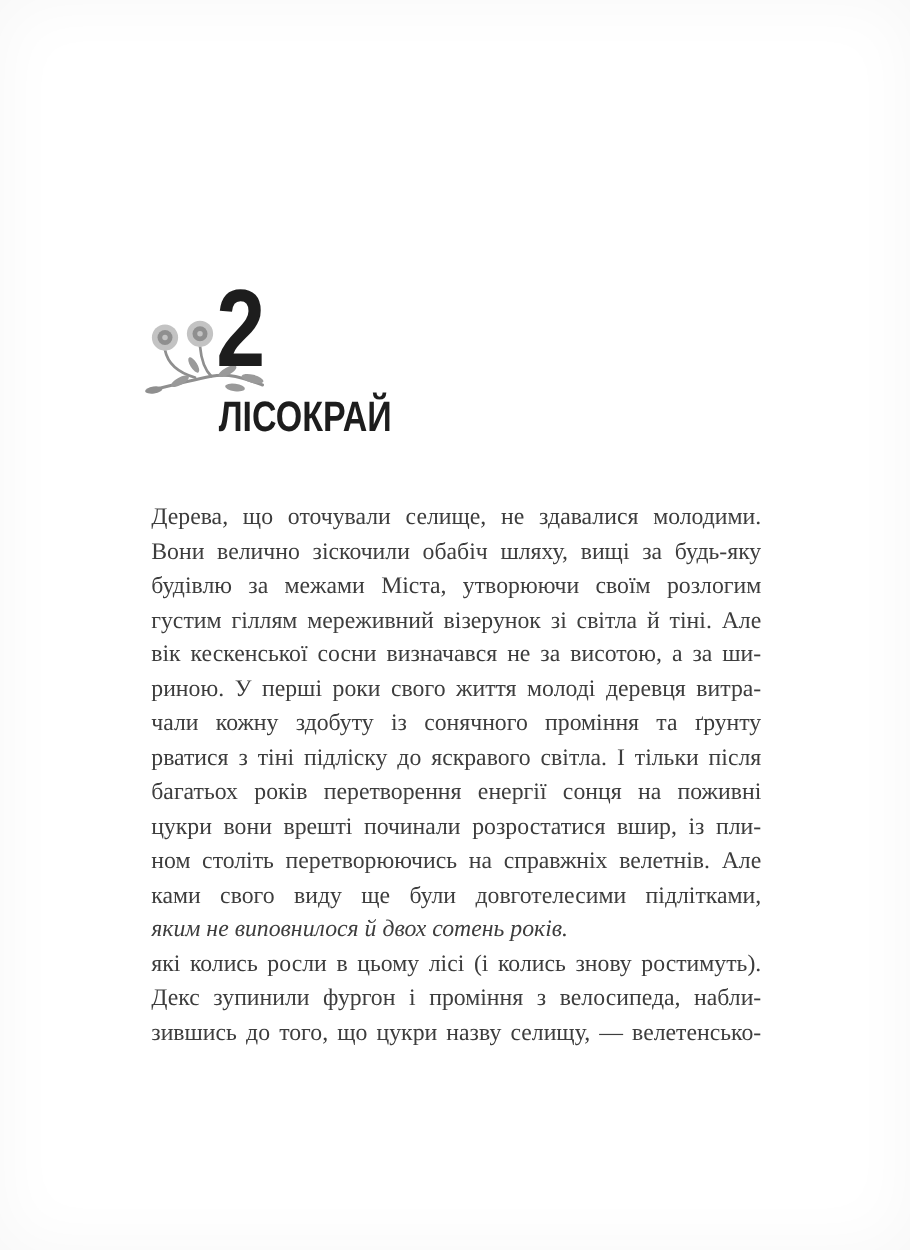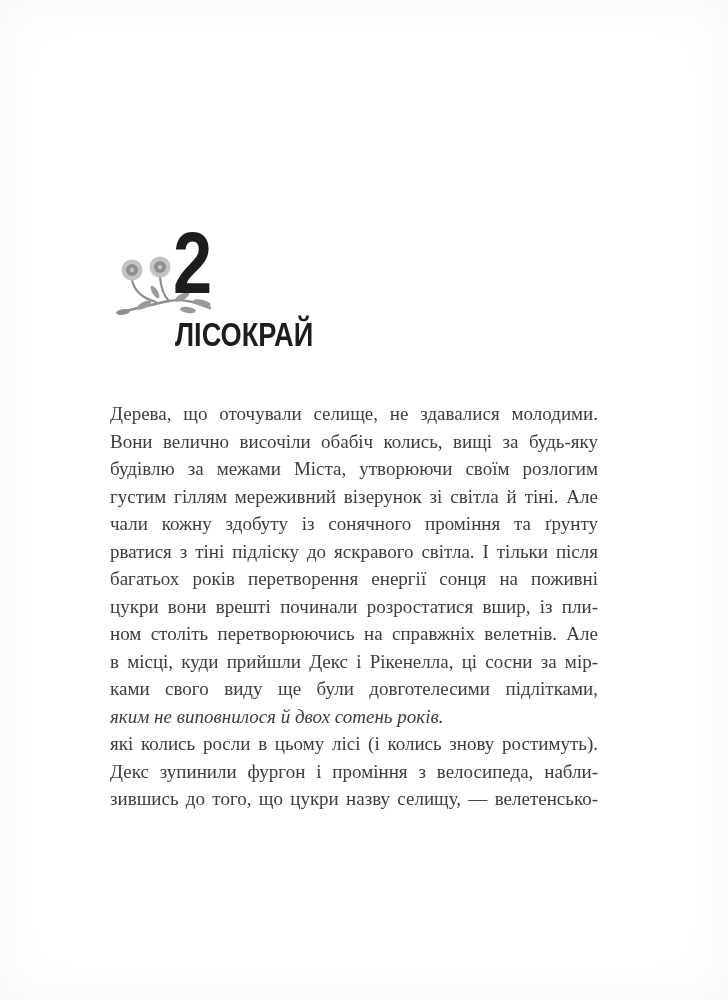--- a/index.html
+++ b/index.html
@@ -54,21 +54,21 @@
     line-height: 1;
     color: #1d1d1d;
     transform: scaleX(0.80);
     transform-origin: 0 0;
     white-space: nowrap;
   }
 
   
   .body-text {
     position: absolute;
-    left: 110px;
+    left: 121px;
     top: 400px;
     width: 488px;
     font-size: 19px;
     line-height: 27.5px;
     color: #3d3d3d;
   }
   .para { margin: 0; padding: 0; }
   .line {
     text-align: justify;
     text-align-last: justify;
@@ -114,29 +114,30 @@
     </svg>
 
     <div class="chapter-number">2</div>
     <h1 class="chapter-title">ЛІСОКРАЙ</h1>
   </header>
 
   <main class="body-text">
 
     <p class="para">
       <span class="line" style="display:block">Дерева, що оточували селище, не здавалися молодими.</span>
-      <span class="line" style="display:block">Вони велично височіли обабіч колись, вищі за будь-яку</span>
+      <span class="line" style="display:block">Вони велично зіскочили обабіч шляху, вищі за будь-яку</span>
       <span class="line" style="display:block">будівлю за межами Міста, утворюючи своїм розлогим</span>
       <span class="line" style="display:block">густим гіллям мереживний візерунок зі світла й тіні. Але</span>
+      <span class="line" style="display:block">вік кескенської сосни визначався не за висотою, а за ши-</span>
+      <span class="line" style="display:block">риною. У перші роки свого життя молоді деревця витра-</span>
       <span class="line" style="display:block">чали кожну здобуту із сонячного проміння та ґрунту</span>
       <span class="line" style="display:block">рватися з тіні підліску до яскравого світла. І тільки після</span>
       <span class="line" style="display:block">багатьох років перетворення енергії сонця на поживні</span>
       <span class="line" style="display:block">цукри вони врешті починали розростатися вшир, із пли-</span>
       <span class="line" style="display:block">ном століть перетворюючись на справжніх велетнів. Але</span>
-      <span class="line" style="display:block">в місці, куди прийшли Декс і Рікенелла, ці сосни за мір-</span>
       <span class="line" style="display:block">ками свого виду ще були довготелесими підлітками,</span>
       <span class="line end" style="display:block">яким не виповнилося й двох сотень років.</span>
     </p>
 
     <p class="para">
       <span class="line" style="display:block">які колись росли в цьому лісі (і колись знову ростимуть).</span>
       <span class="line" style="display:block">Декс зупинили фургон і проміння з велосипеда, набли-</span>
       <span class="line" style="display:block">зившись до того, що цукри назву селищу, — велетенсько-</span>
     </p>
 

